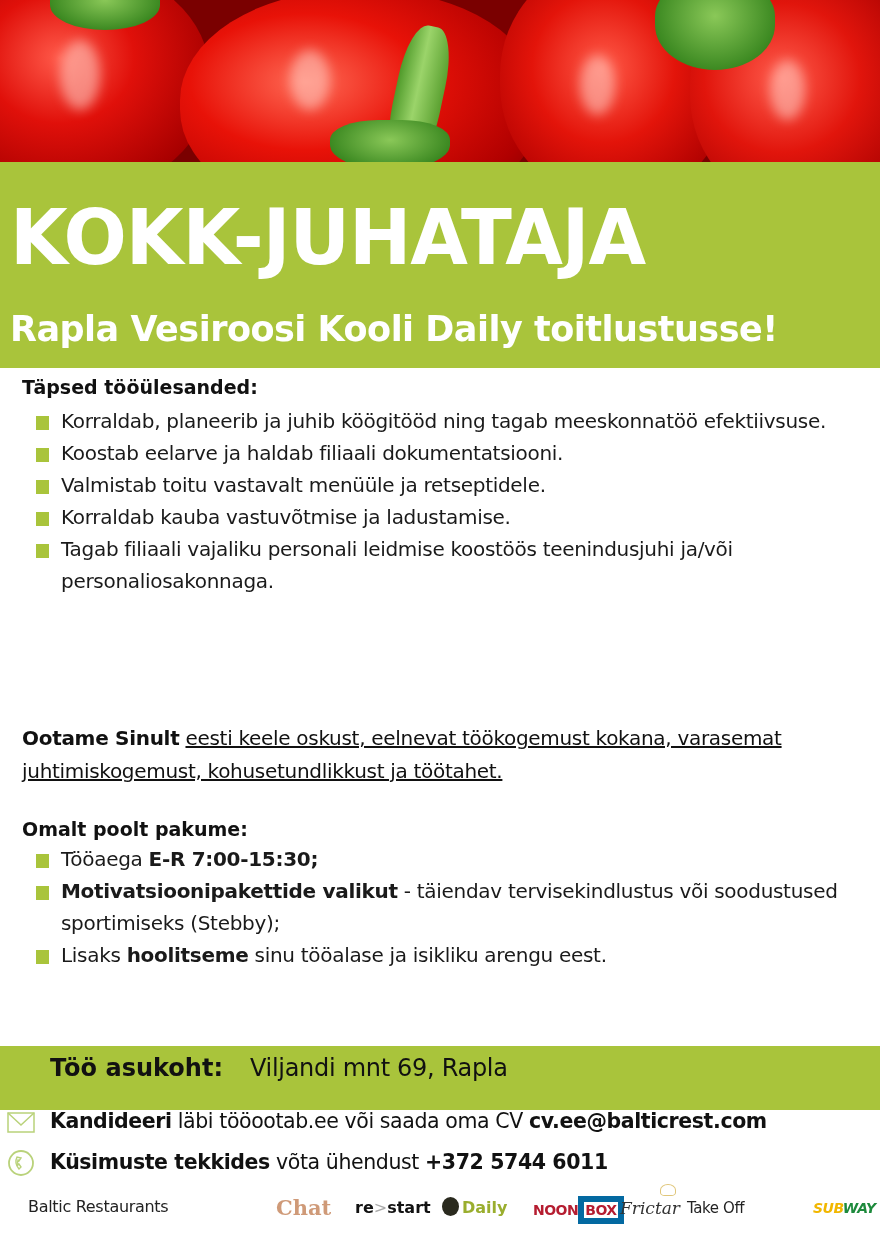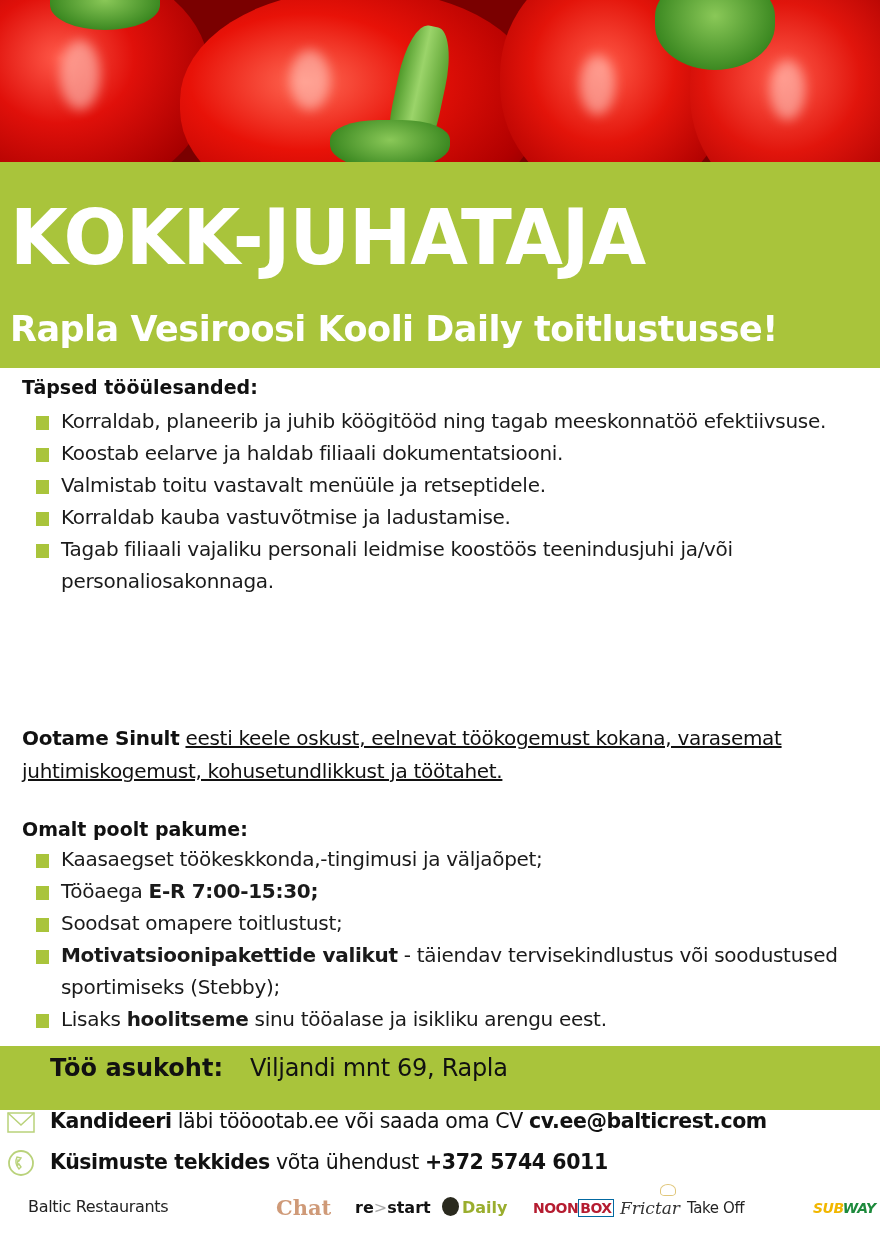--- a/index.html
+++ b/index.html
@@ -87,21 +87,21 @@
     position: absolute; left: 28px; top: 7px; font-family: "DejaVu Sans", sans-serif;
     font-size: 16px; color: #222; letter-spacing: -0.3px;
   }
   .logo { position: absolute; top: 6px; white-space: nowrap; line-height: 24px; }
   .logo-chat { left: 276px; font-family: "DejaVu Serif", serif; font-weight: bold; font-size: 21px; color: #cf9a78; }
   .logo-restart { left: 355px; font-family: "DejaVu Sans", sans-serif; font-weight: bold; font-size: 16px; color: #111; }
   .logo-restart .gt { color: #aaa; font-weight: normal; }
   .logo-daily { left: 442px; font-family: "DejaVu Sans", sans-serif; font-weight: bold; font-size: 16px; color: #9aae2e; }
   .logo-daily .dot { display: inline-block; width: 17px; height: 19px; border-radius: 50%; background: #2a2a1e; vertical-align: -3px; margin-right: 3px; }
   .logo-noonbox { left: 533px; font-family: "DejaVu Sans", sans-serif; font-weight: bold; font-size: 14px; color: #b51c30; letter-spacing: -0.5px; }
-  .logo-noonbox .box { display: inline-block; border: 1px solid #0369a1; padding: 0 1px; line-height: 16px; }
+  .logo-noonbox .box { display: inline-block; border: 6px solid #0369a1; padding: 0 1px; line-height: 16px; }
   .logo-frictar { left: 620px; font-family: "DejaVu Serif", serif; font-style: italic; font-size: 17px; color: #333; }
   .logo-frictar .hat { position: absolute; left: 40px; top: -12px; width: 16px; height: 12px; border: 1.5px solid #e0c67a; border-radius: 50% 50% 30% 30%; }
   .logo-takeoff { left: 687px; font-family: "DejaVu Sans", sans-serif; font-size: 15px; color: #222; letter-spacing: -0.4px; }
   .logo-subway { left: 783px; font-family: "DejaVu Sans", sans-serif; font-weight: bold; font-style: italic; font-size: 14px; letter-spacing: -0.5px; margin-left: 30px; }
   .logo-subway .sub { color: #f2b700; }
   .logo-subway .way { color: #1d8a3c; }
 </style>
 </head>
 <body>
 
@@ -133,23 +133,22 @@
   <li><span class="bullet"></span><span>Tagab filiaali vajaliku personali leidmise koostöös teenindusjuhi ja/või personaliosakonnaga.</span></li>
 </ul>
 
 <p class="expect">
   <b>Ootame Sinult</b>
   <u>eesti keele oskust, eelnevat töökogemust kokana, varasemat juhtimiskogemust, kohusetundlikkust ja töötahet.</u>
 </p>
 
 <div class="section-head" style="top:818px;">Omalt poolt pakume:</div>
 <ul class="list" style="top:843px;">
-  <li><span class="bullet"></span><span>Kaasaegset töökeskkonda,-tingimusi ja väljaõpet;</span></li>
+  <li><span class="bullet"></span></li>
   <li><span class="bullet"></span><span>Tööaega </span><b>E-R 7:00-15:30;</b></li>
-  <li><span class="bullet"></span><span>Soodsat omapere toitlustust;</span></li>
   <li><span class="bullet"></span><b>Motivatsioonipakettide valikut</b><span> - täiendav tervisekindlustus või soodustused sportimiseks (Stebby);</span></li>
   <li><span class="bullet"></span><span>Lisaks </span><b>hoolitseme</b><span> sinu tööalase ja isikliku arengu eest.</span></li>
 </ul>
 
 <div class="location-band">
   <span class="loc-label">Töö asukoht:</span>
   <span class="loc-value">Viljandi mnt 69, Rapla</span>
 </div>
 
 <div class="contact-row" style="top:1106px;">

